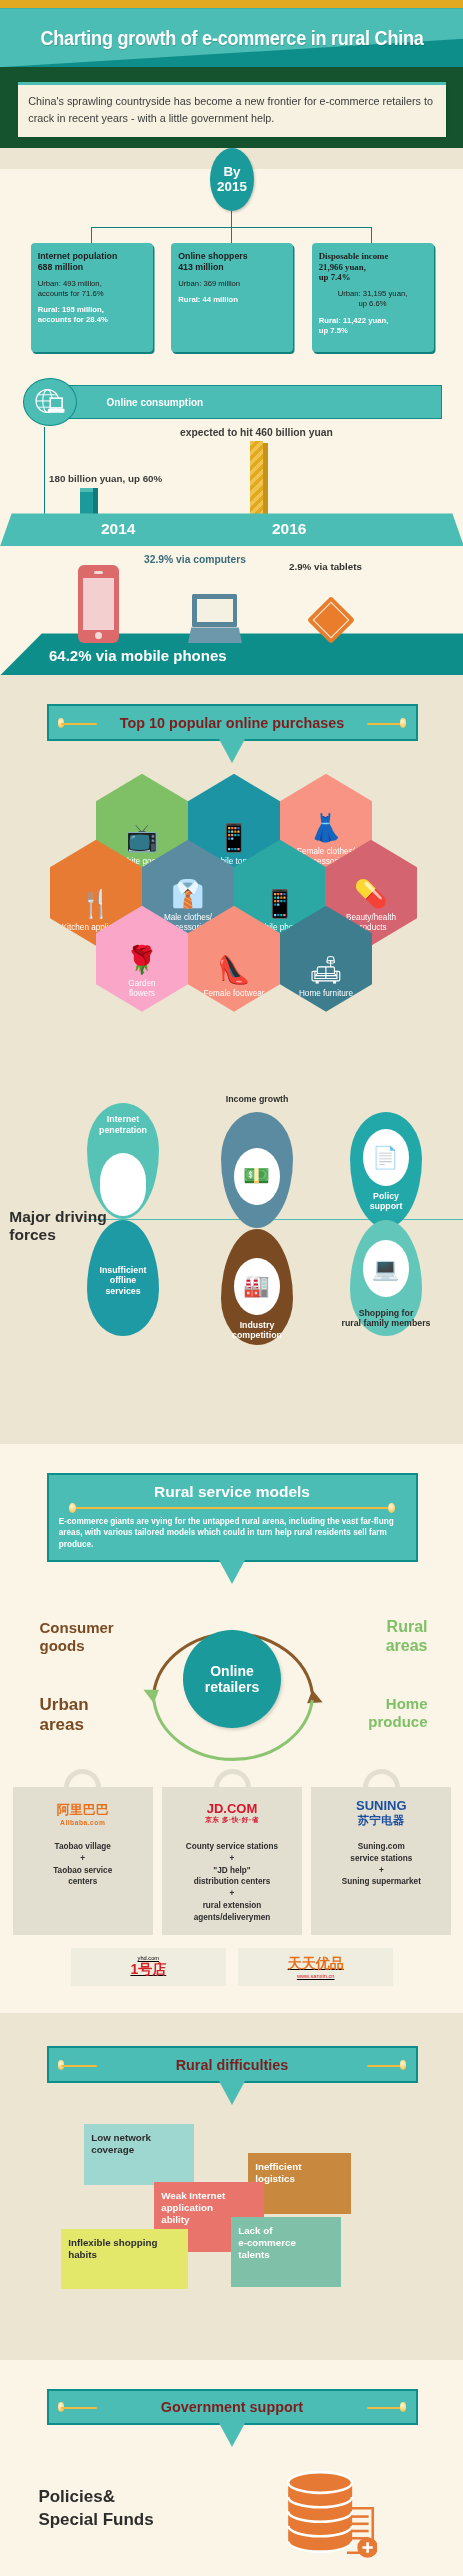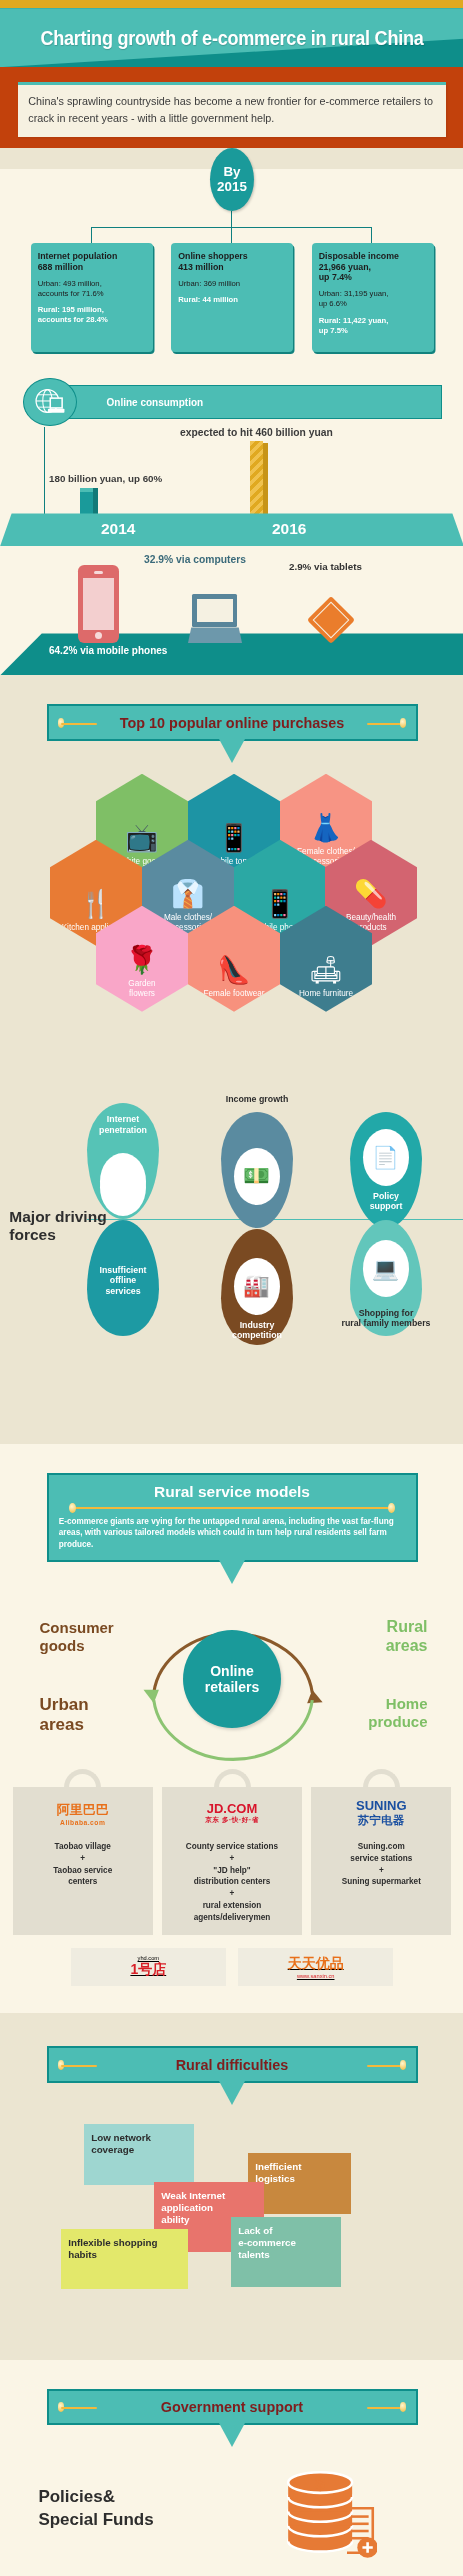--- a/index.html
+++ b/index.html
@@ -19,21 +19,21 @@
     background:#4cbdb4;
     clip-path: polygon(0 0, 100% 0, 100% 52%, 0 100%);
   }
   #header h1 {
     position:relative; z-index:2; color:#fff;
     font-size:21px; font-weight:bold; letter-spacing:-0.3px;
     text-align:center; line-height:59px;
     transform:scaleX(0.86); transform-origin:center;
     text-shadow:0.5px 0.5px 1px rgba(0,0,0,.18);
   }
-  #intro-wrap { background:#c2410c; padding:14.4px 0 11.3px; }
+  #intro-wrap { background:#14532d; padding:14.4px 0 11.3px; }
   #intro {
     width:428px; margin:0 auto; background:#f6f1e1;
     border-top:3.1px solid #4cbdb4;
     box-shadow:1px 1.5px 2.1px rgba(0,0,0,.10);
     padding:8.2px 10.3px 9.3px;
   }
   #intro p { font-size:10.8px; color:#3b3b3b; line-height:1.62; }
 
   
   #tree { background:#faf5e6; position:relative; padding-bottom:9.3px; }
@@ -104,21 +104,21 @@
   
   #devices { position:relative; height:129px; background:#faf5e6; }
   #floor {
     position:absolute; left:0; bottom:0; width:464px; height:42px;
     background:#0e8e8a;
     clip-path: polygon(9% 0, 100% 0, 100% 100%, 0 100%);
   }
   .dev-txt { position:absolute; font-weight:bold; }
   .t-comp { left:144px; top:7.2px; font-size:10.3px; color:#3a6a7a; }
   .t-tab  { left:289px; top:15px; font-size:9.8px; color:#333; }
-  .t-mob  { left:49px; bottom:19px; font-size:10px; color:#fff; }
+  .t-mob  { left:49px; bottom:11px; font-size:15px; color:#fff; }
   .ph {
     position:absolute; left:78px; top:18.5px; width:41px; height:78px;
     background:#dd6a6a; border-radius:6.2px;
   }
   .ph .scr { position:absolute; left:5.2px; top:13.4px; right:5.2px; bottom:13.4px; background:#f3cfcf; }
   .ph .spk { position:absolute; left:16px; top:6.2px; width:9.3px; height:2.6px; background:#f6dada; border-radius:1.5px; }
   .ph .hm  { position:absolute; left:17px; bottom:3.6px; width:7.2px; height:7.2px; background:#f6dada; border-radius:50%; }
   .lap { position:absolute; left:188px; top:48px; width:54px; height:49px; }
   .lap .top { position:absolute; left:4.1px; top:0; width:45px; height:33px; background:#58859a; border-radius:1.5px; }
   .lap .top i { position:absolute; left:4.6px; top:4.1px; right:4.6px; bottom:5.2px; background:#f5f1e2; display:block; }
@@ -271,24 +271,24 @@
       <div class="rural" style="white-space: pre-line;">Rural: 195 million,
 accounts for 28.4%</div>
     </div>
     <div class="stat">
       <div class="hd cond" style="white-space: pre-line;">Online shoppers
 413 million</div>
       <div class="urban">Urban: 369 million</div>
       <div class="rural">Rural: 44 million</div>
     </div>
     <div class="stat">
-      <div class="hd cond" style="white-space: pre-line;">Disposable income
+      <div class="hd cond" style="white-space: pre-line; font-family: Liberation Serif, serif;">Disposable income
 21,966 yuan,
 up 7.4%</div>
-      <div class="urban" style="white-space: pre-line;">Urban: 31,195 yuan,
+      <div class="urban" style="white-space: pre-line; text-align: center;">Urban: 31,195 yuan,
 up 6.6%</div>
       <div class="rural" style="white-space: pre-line;">Rural: 11,422 yuan,
 up 7.5%</div>
     </div>
   </div>
 </div>
 
 <div id="oc">
   <div id="oc-banner">
     <div class="bar">

